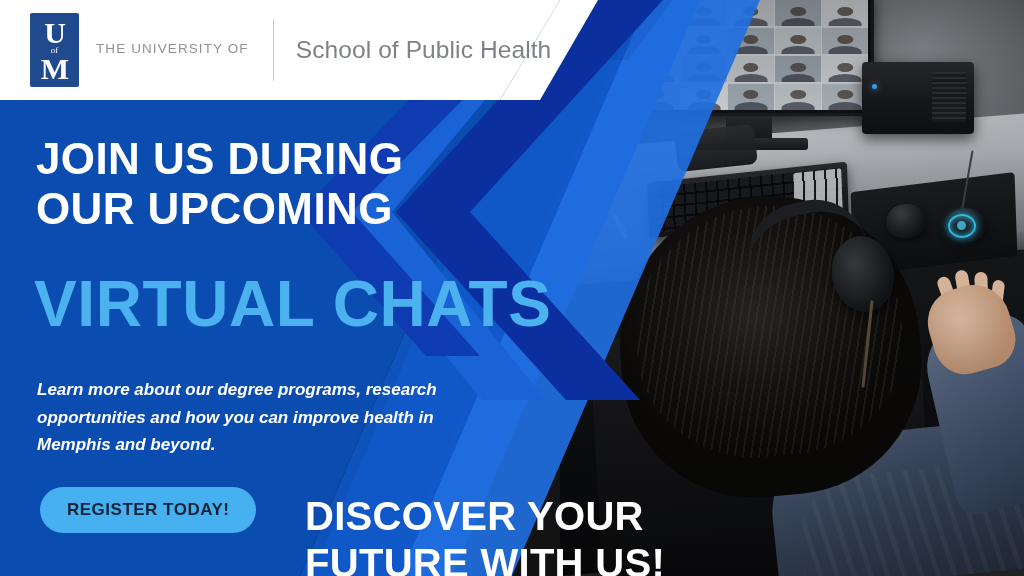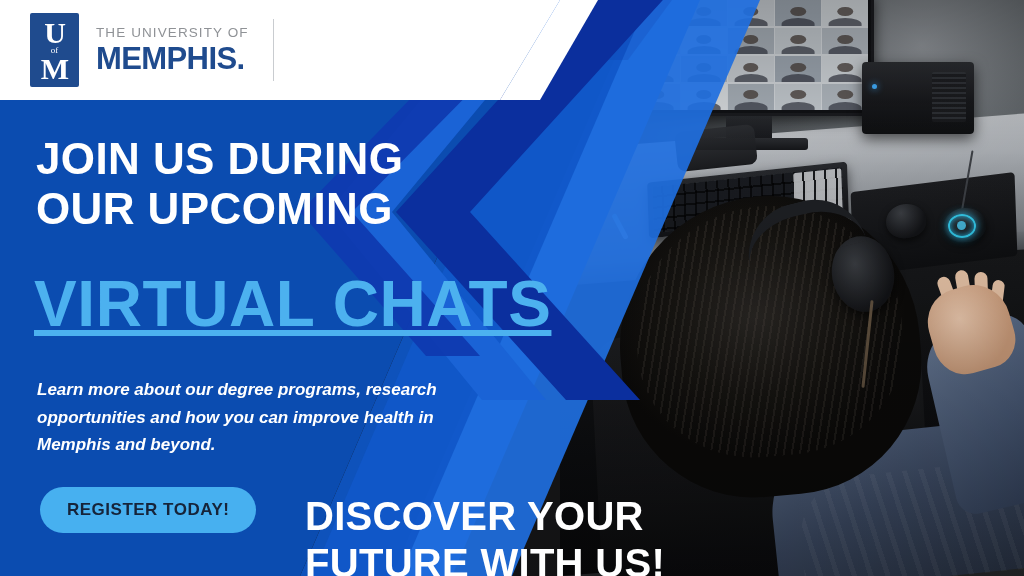--- a/index.html
+++ b/index.html
@@ -304,21 +304,20 @@
   .headline {
     position:absolute; left:36px; top:134px; width:430px;
     color:#ffffff; font-size:44px; font-weight:700;
     letter-spacing:.4px; line-height:1.13; text-transform:uppercase;
   }
   .bigline {
     position:absolute; left:34px; top:272px;
     color:#4cb1ef; font-size:64px; font-weight:800;
     letter-spacing:.6px; line-height:1; text-transform:uppercase;
     white-space:nowrap;
-    text-decoration:underline;
   }
   .body-copy {
     position:absolute; left:37px; top:376px; width:400px;
     color:#ffffff; font-size:17px; font-style:italic;
     font-weight:700; line-height:1.62;
   }
   .cta {
     position:absolute; left:40px; top:487px;
     background:#47b0f0; color:#16243a;
     font-size:17px; font-weight:700; letter-spacing:.5px;
@@ -445,24 +444,24 @@
     <div class="logo-lockup">
       <div class="shield">
         <div class="shield-inner">
           <span class="shield-u">U</span>
           <span class="shield-of">of</span>
           <span class="shield-m">M</span>
         </div>
       </div>
       <div class="wordmark">
         <span class="wm-top">THE UNIVERSITY OF</span>
-        <span class="wm-bottom">MEMPHIS.</span>
       </div>
     </div>
     <div class="divider"></div>
+    <div class="school">School of Public Health</div>
   </div>
 
   <div class="content">
     <div class="headline">Join us during our upcoming</div>
 
     <div class="bigline">Virtual Chats</div>
 
     <div class="body-copy">Learn more about our degree programs, research opportunities and how you can improve health in Memphis and beyond.</div>
 
     <button class="cta">Register Today!</button>

